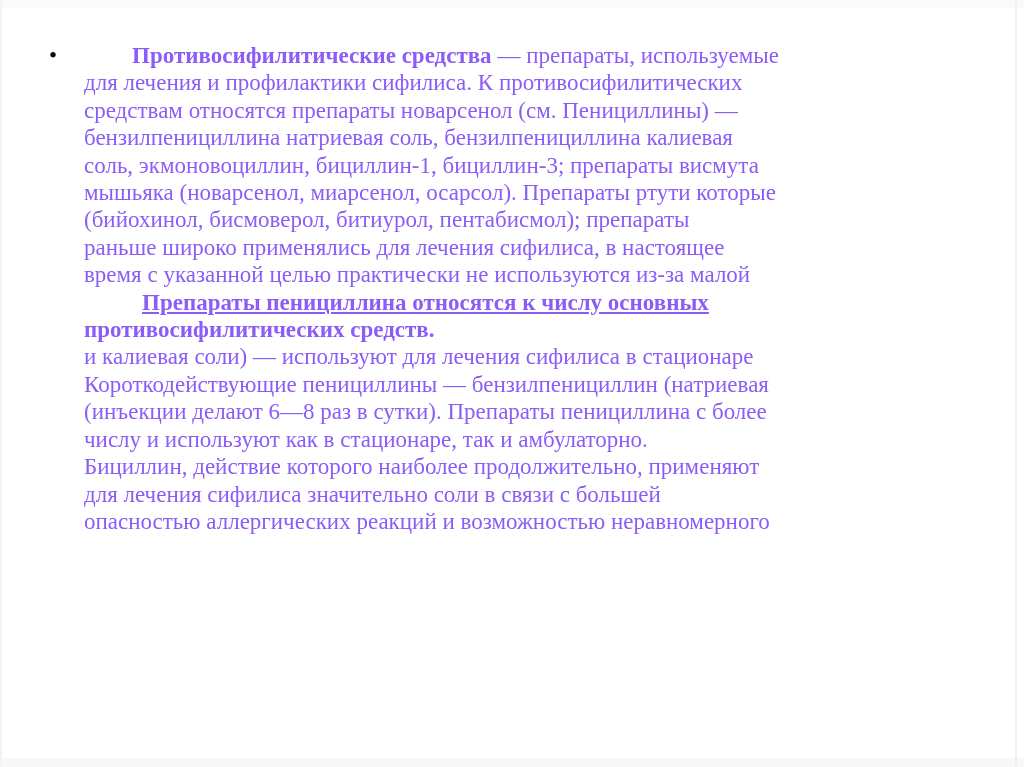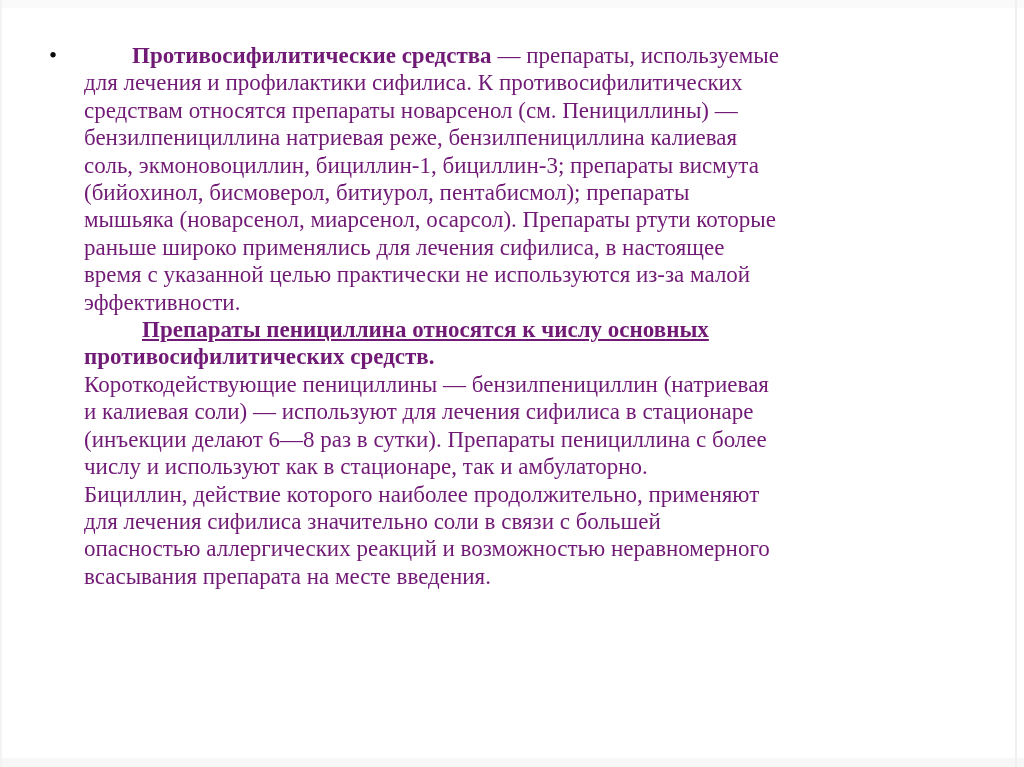--- a/index.html
+++ b/index.html
@@ -29,21 +29,21 @@
     line-height: 27.4px;
     color: #0a0a0a;
   }
   .text-block {
     position: absolute;
     left: 84px;
     top: 42px;
     width: 900px;
     font-size: 23px;
     line-height: 27.4px;
-    color: #701a75;
+    color: #8b5cf6;
     white-space: nowrap;
   }
   .line { display: block; }
   .seg { font-weight: normal; }
   .seg.bold { font-weight: bold; }
 </style>
 </head>
 <body>
 
 <div class="slide">
@@ -51,31 +51,29 @@
   <div class="edge-bottom"></div>
   <div class="edge-left"></div>
   <div class="edge-right"></div>
 
   <span class="bullet-marker">•</span>
 
   <div class="text-block">
       <div class="line" style="padding-left: 48px;"><span class="seg bold">Противосифилитические средства</span><span class="seg"> — препараты, используемые</span></div>
       <div class="line"><span class="seg">для лечения и профилактики сифилиса. К противосифилитических</span></div>
       <div class="line"><span class="seg">средствам относятся препараты новарсенол (см. Пенициллины) —</span></div>
-      <div class="line"><span class="seg">бензилпенициллина натриевая реже, бензилпенициллина калиевая</span></div>
+      <div class="line"><span class="seg">бензилпенициллина натриевая соль, бензилпенициллина калиевая</span></div>
       <div class="line"><span class="seg">соль, экмоновоциллин, бициллин-1, бициллин-3; препараты висмута</span></div>
+      <div class="line"><span class="seg">мышьяка (новарсенол, миарсенол, осарсол). Препараты ртути которые</span></div>
       <div class="line"><span class="seg">(бийохинол, бисмоверол, битиурол, пентабисмол); препараты</span></div>
-      <div class="line"><span class="seg">мышьяка (новарсенол, миарсенол, осарсол). Препараты ртути которые</span></div>
       <div class="line"><span class="seg">раньше широко применялись для лечения сифилиса, в настоящее</span></div>
       <div class="line"><span class="seg">время с указанной целью практически не используются из-за малой</span></div>
-      <div class="line"><span class="seg">эффективности.</span></div>
       <div class="line" style="padding-left: 58px; text-decoration: underline;"><span class="seg bold">Препараты пенициллина относятся к числу основных</span></div>
       <div class="line"><span class="seg bold">противосифилитических средств.</span></div>
+      <div class="line"><span class="seg">и калиевая соли) — используют для лечения сифилиса в стационаре</span></div>
       <div class="line"><span class="seg">Короткодействующие пенициллины — бензилпенициллин (натриевая</span></div>
-      <div class="line"><span class="seg">и калиевая соли) — используют для лечения сифилиса в стационаре</span></div>
       <div class="line"><span class="seg">(инъекции делают 6—8 раз в сутки). Препараты пенициллина с более</span></div>
       <div class="line"><span class="seg">числу и используют как в стационаре, так и амбулаторно.</span></div>
       <div class="line"><span class="seg">Бициллин, действие которого наиболее продолжительно, применяют</span></div>
       <div class="line"><span class="seg">для лечения сифилиса значительно соли в связи с большей</span></div>
       <div class="line"><span class="seg">опасностью аллергических реакций и возможностью неравномерного</span></div>
-      <div class="line"><span class="seg">всасывания препарата на месте введения.</span></div>
     </div>
 </div>
 
 </body></html>

